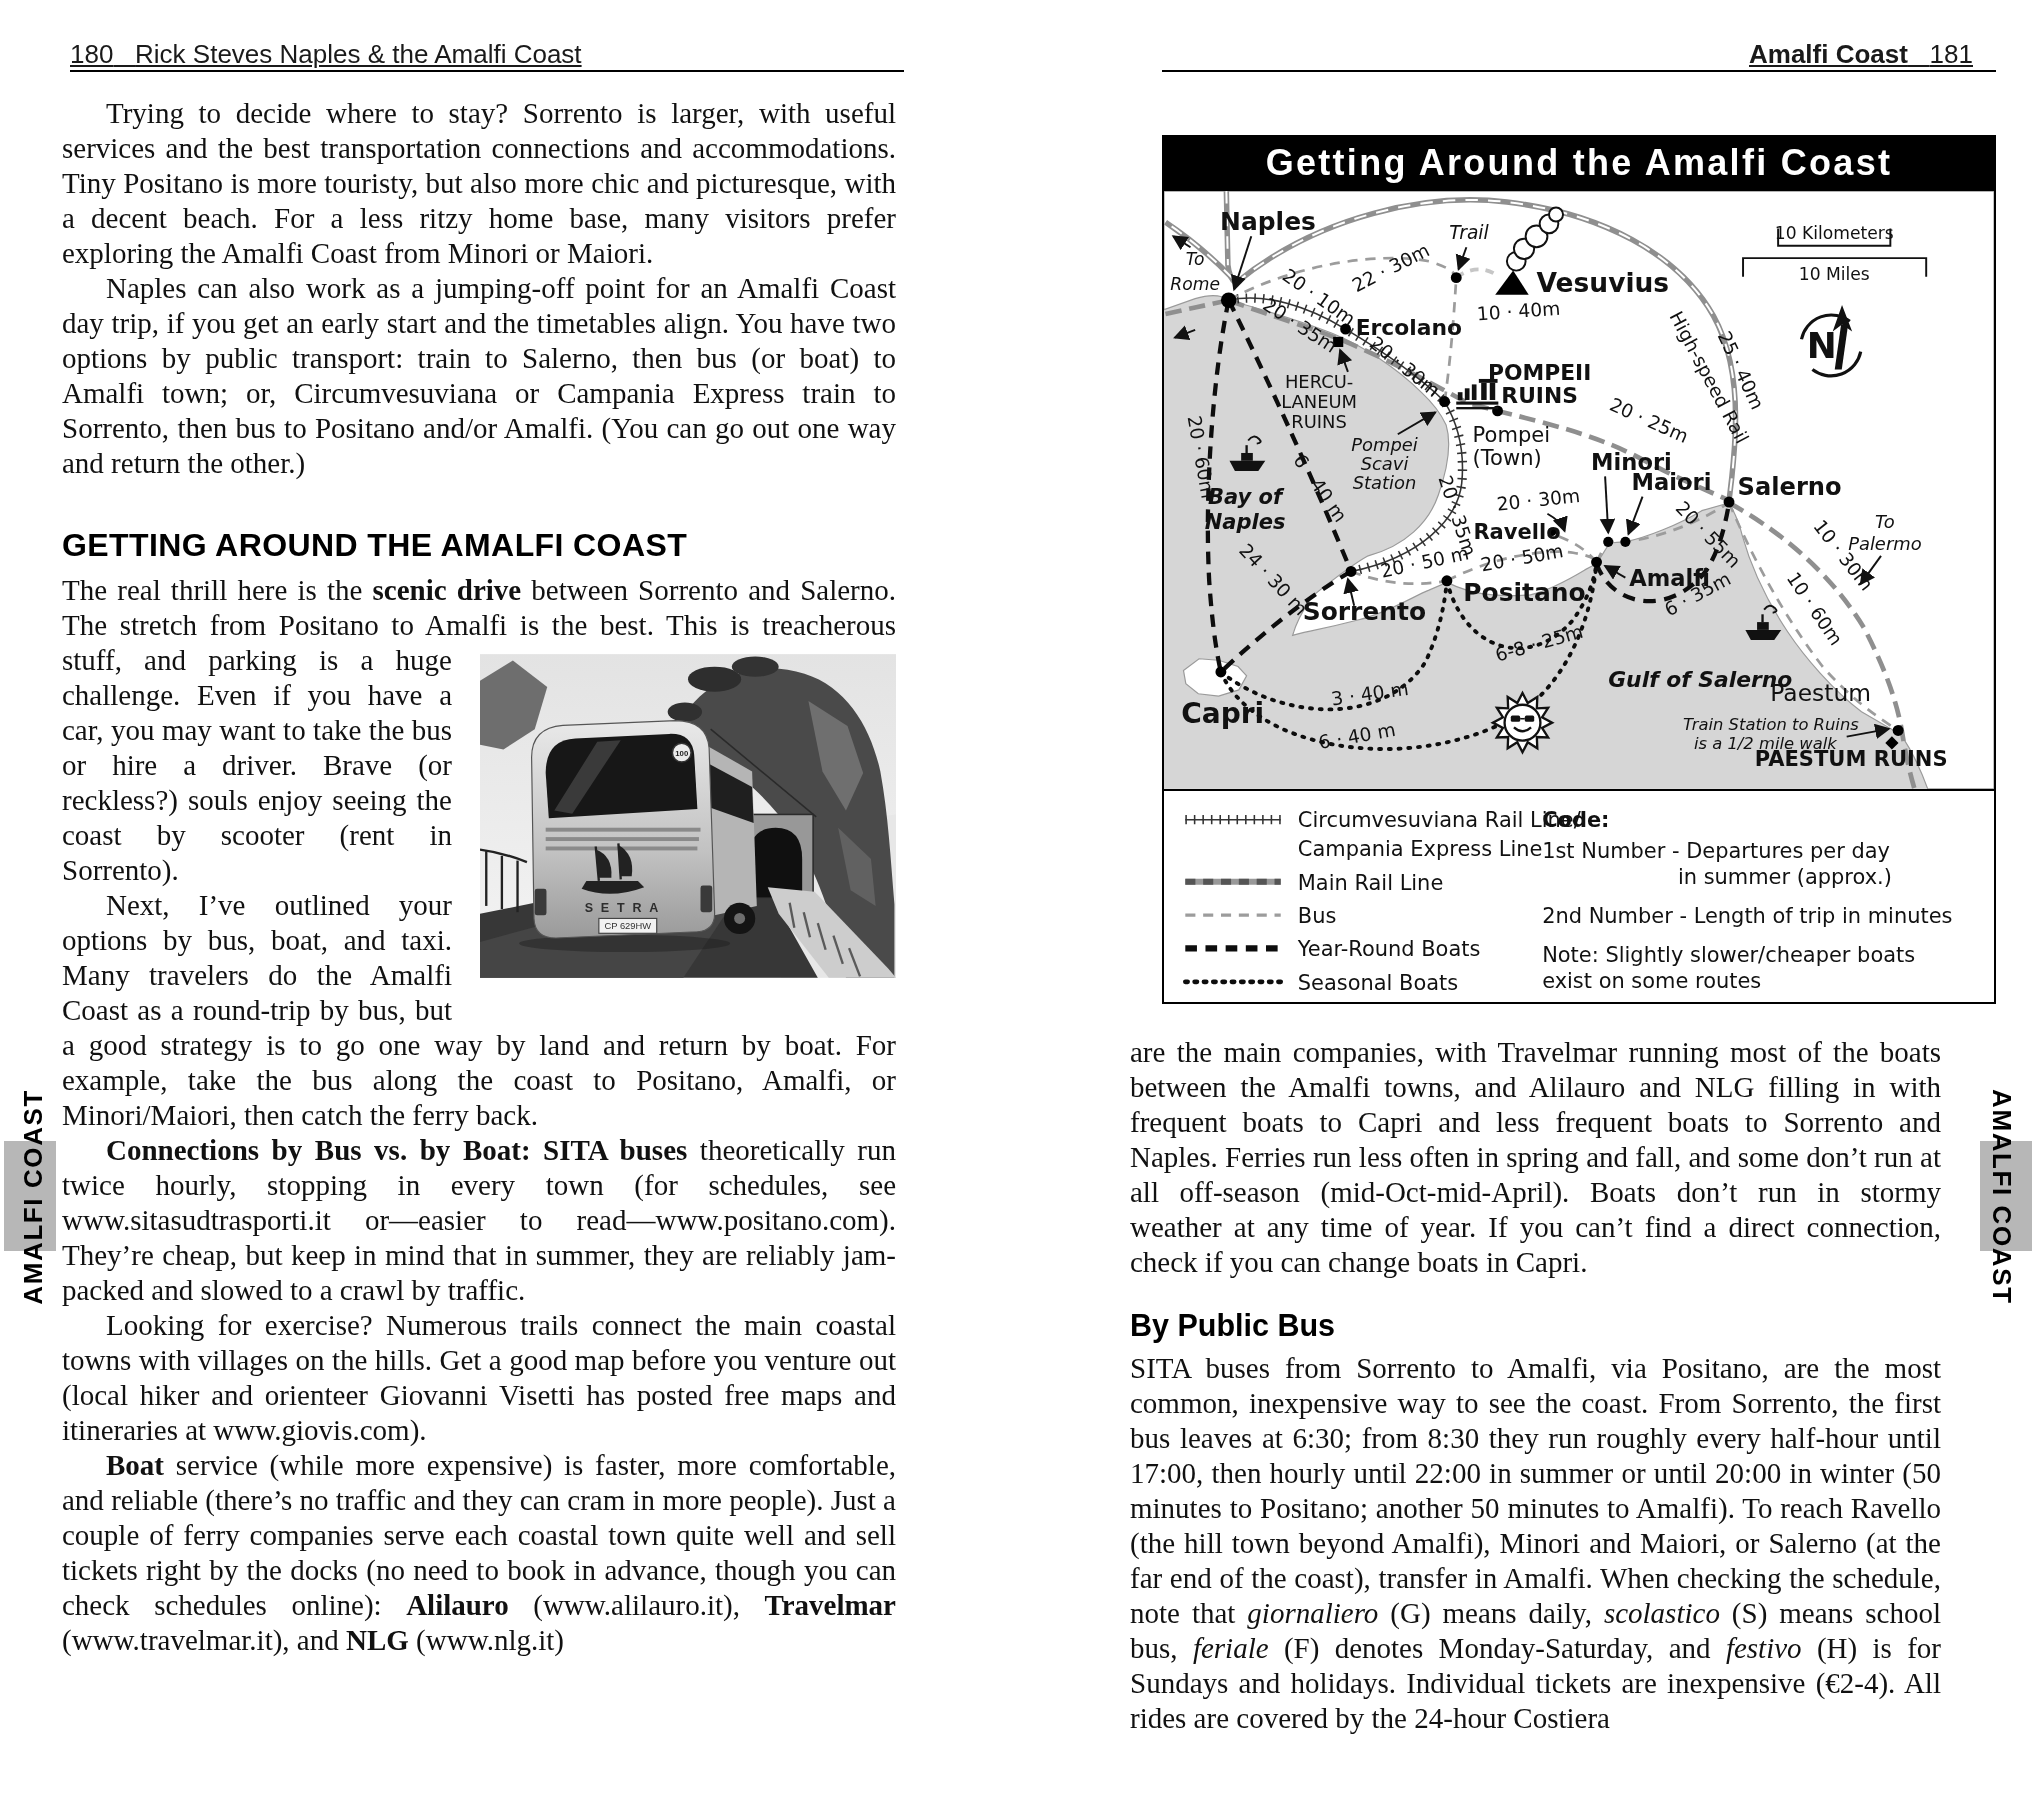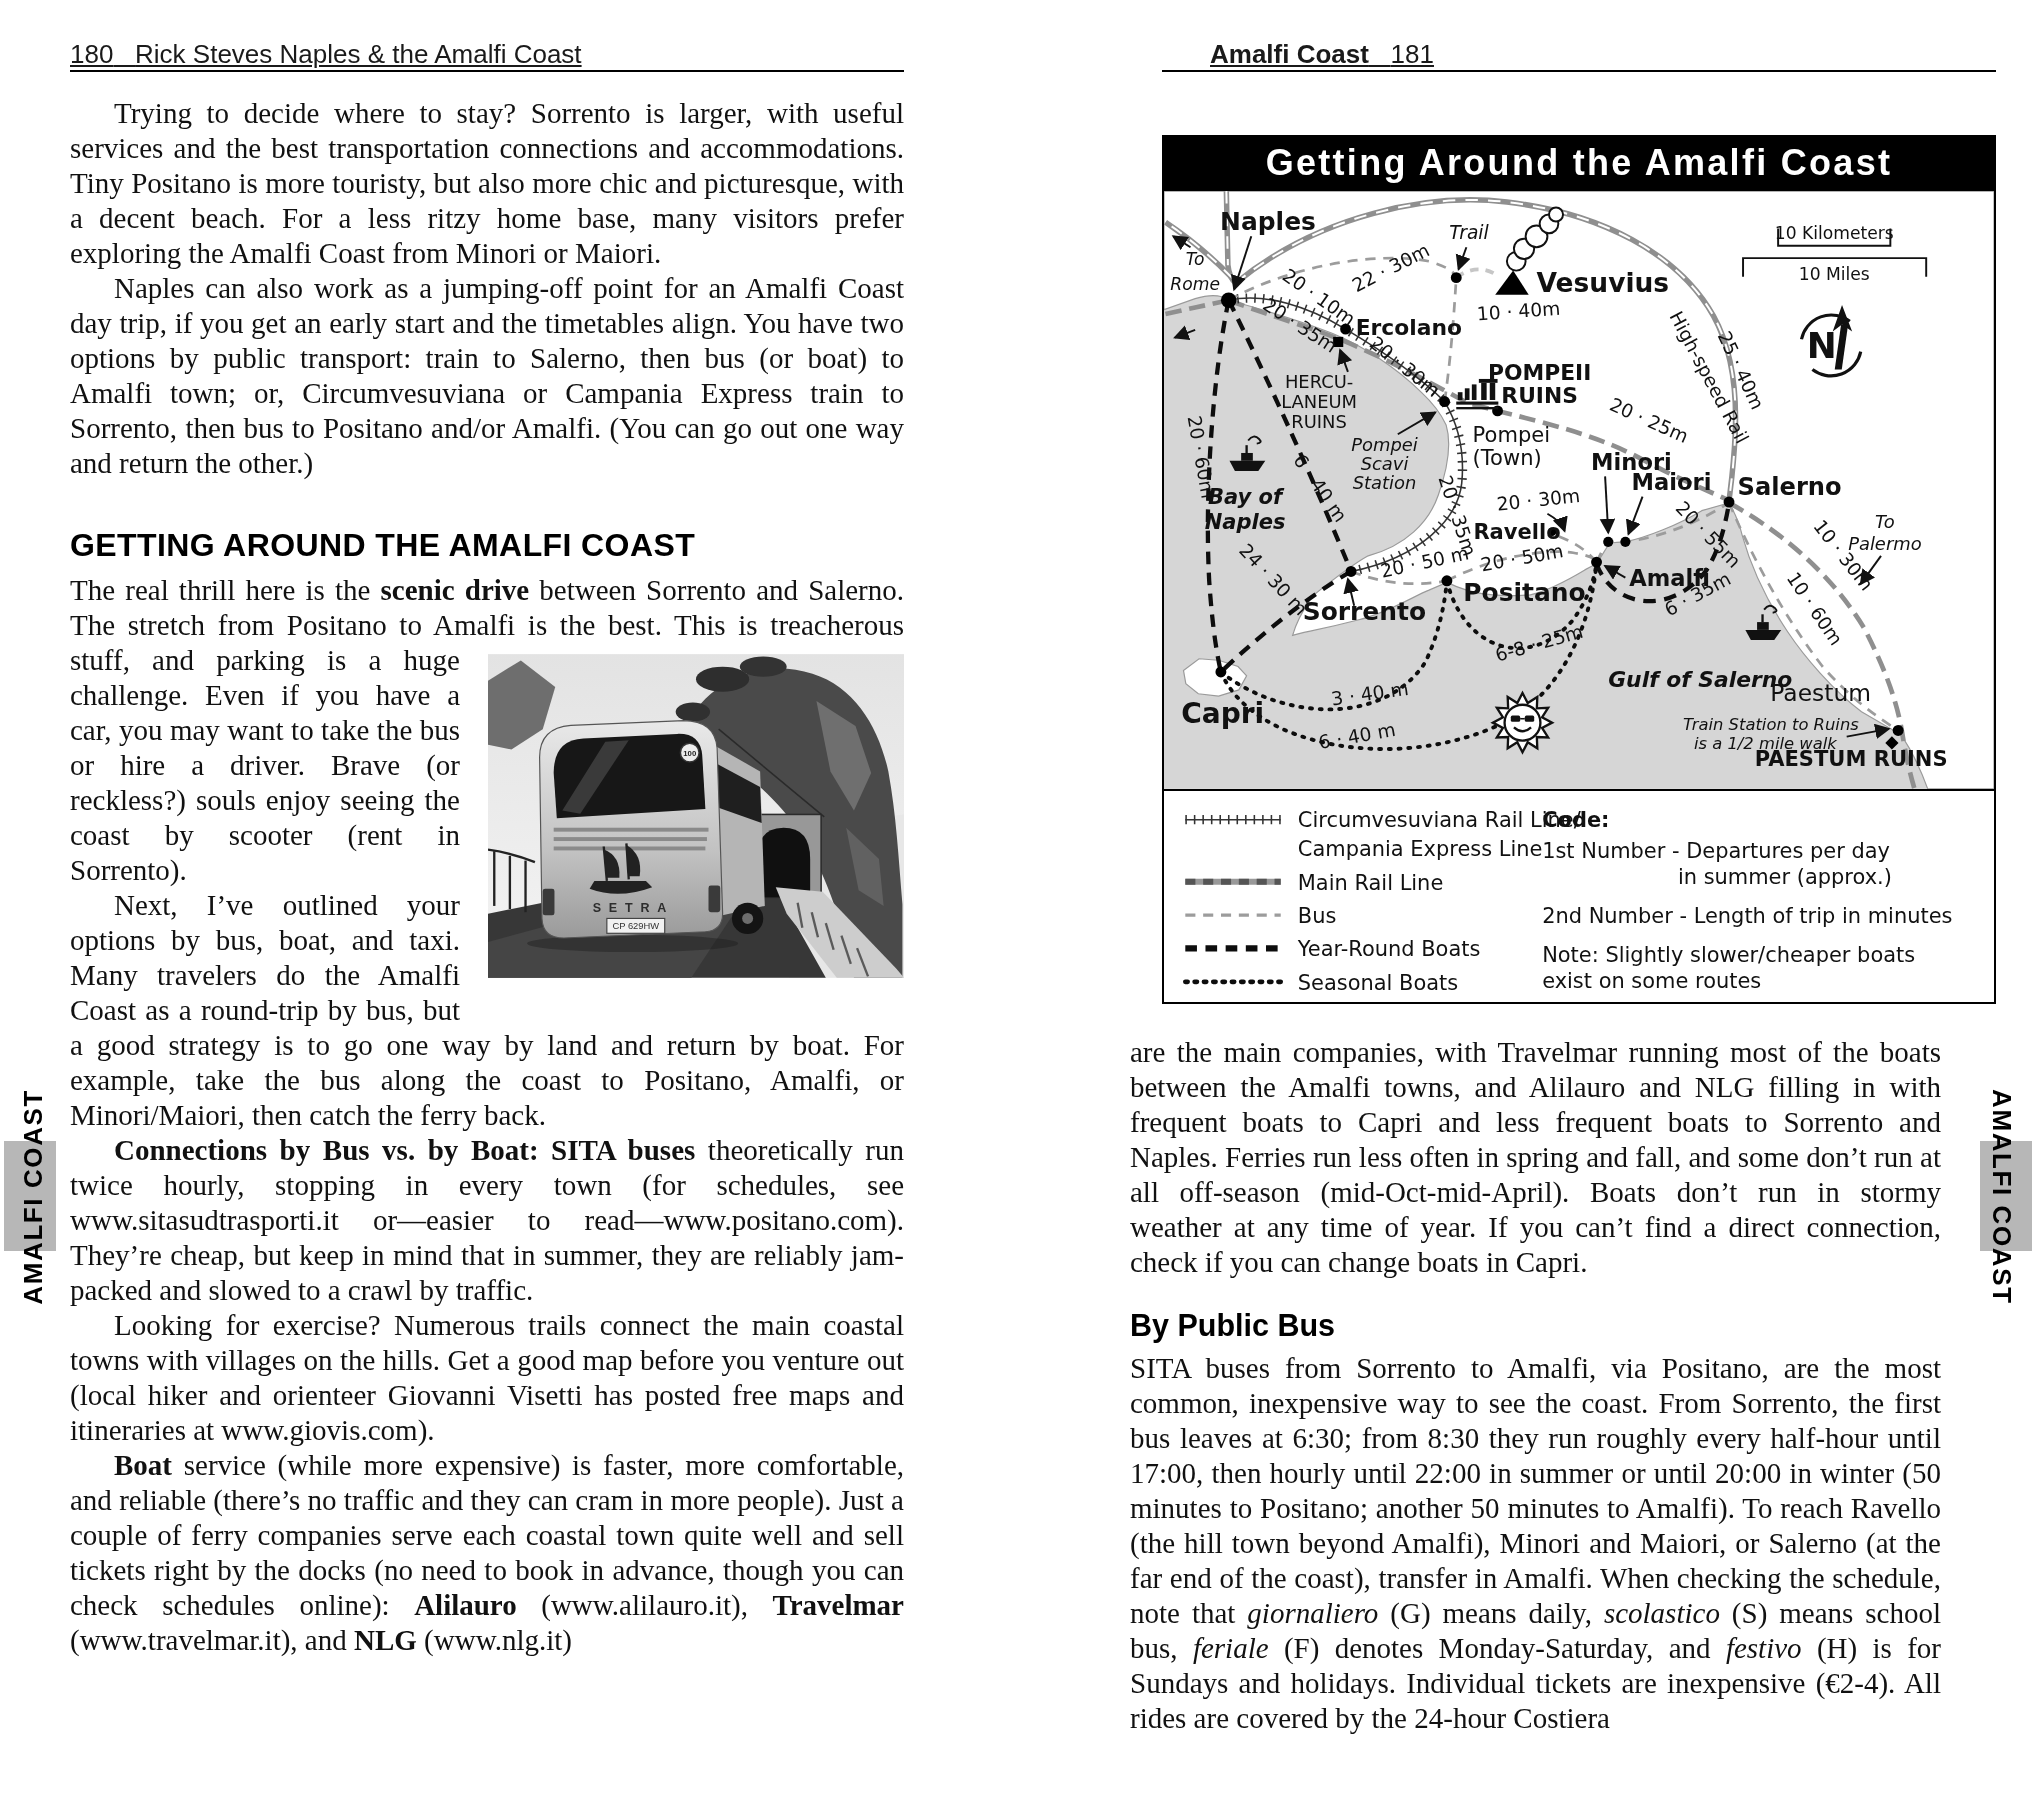--- a/index.html
+++ b/index.html
@@ -52,26 +52,26 @@
 </head>
 <body>
 
 <div id="spread">
 
   <div class="runninghead" style="left:70px;">
     <span class="pagenum">180</span>&nbsp;&nbsp;&nbsp;<span>Rick Steves Naples &amp; the Amalfi Coast</span>
   </div>
   <div class="rule" style="left:70px;width:834px;"></div>
 
-  <div class="runninghead" style="left:1210px;width:811px;">
+  <div class="runninghead" style="left:1162px;width:811px;text-align:right;">
     <b>Amalfi Coast</b>&nbsp;&nbsp;&nbsp;<span class="pagenum">181</span>
   </div>
   <div class="rule" style="left:1162px;width:834px;"></div>
 
-  <div class="col" style="left:70px;top:96px;width:834px;">
+  <div class="col" style="left:62px;top:96px;width:834px;">
     <p class="ind"><span>Trying to decide where to stay? Sorrento is larger, with useful services and the best transportation connections and accommodations. Tiny Positano is more touristy, but also more chic and picturesque, with a decent beach. For a less ritzy home base, many visitors prefer exploring the Amalfi Coast from Minori or Maiori.</span></p>
     <p class="ind"><span>Naples can also work as a jumping-off point for an Amalfi Coast day trip, if you get an early start and the timetables align. You have two options by public transport: train to Salerno, then bus (or boat) to Amalfi town; or, Circumvesuviana or Campania Express train to Sorrento, then bus to Positano and/or Amalfi. (You can go out one way and return the other.)</span></p>
     <h2 class="sechead">GETTING AROUND THE AMALFI COAST</h2>
     <p><span><span>The real thrill here is the </span><span style="font-weight: bold;">scenic drive</span><span> between Sorrento and Salerno. The stretch from Positano to Amalfi is the best. This is </span></span><span class="photo-float"><svg width="416" height="324" viewBox="0 0 532 414" style="font-size:37.5px">
         <defs>
           <linearGradient id="busGrad" x1="0" y1="0" x2="0" y2="1">
             <stop offset="0" stop-color="#e9e9e9"></stop>
                 <stop offset="0.6" stop-color="#c2c2c2"></stop>
                 <stop offset="1" stop-color="#9a9a9a"></stop>
           </linearGradient>

